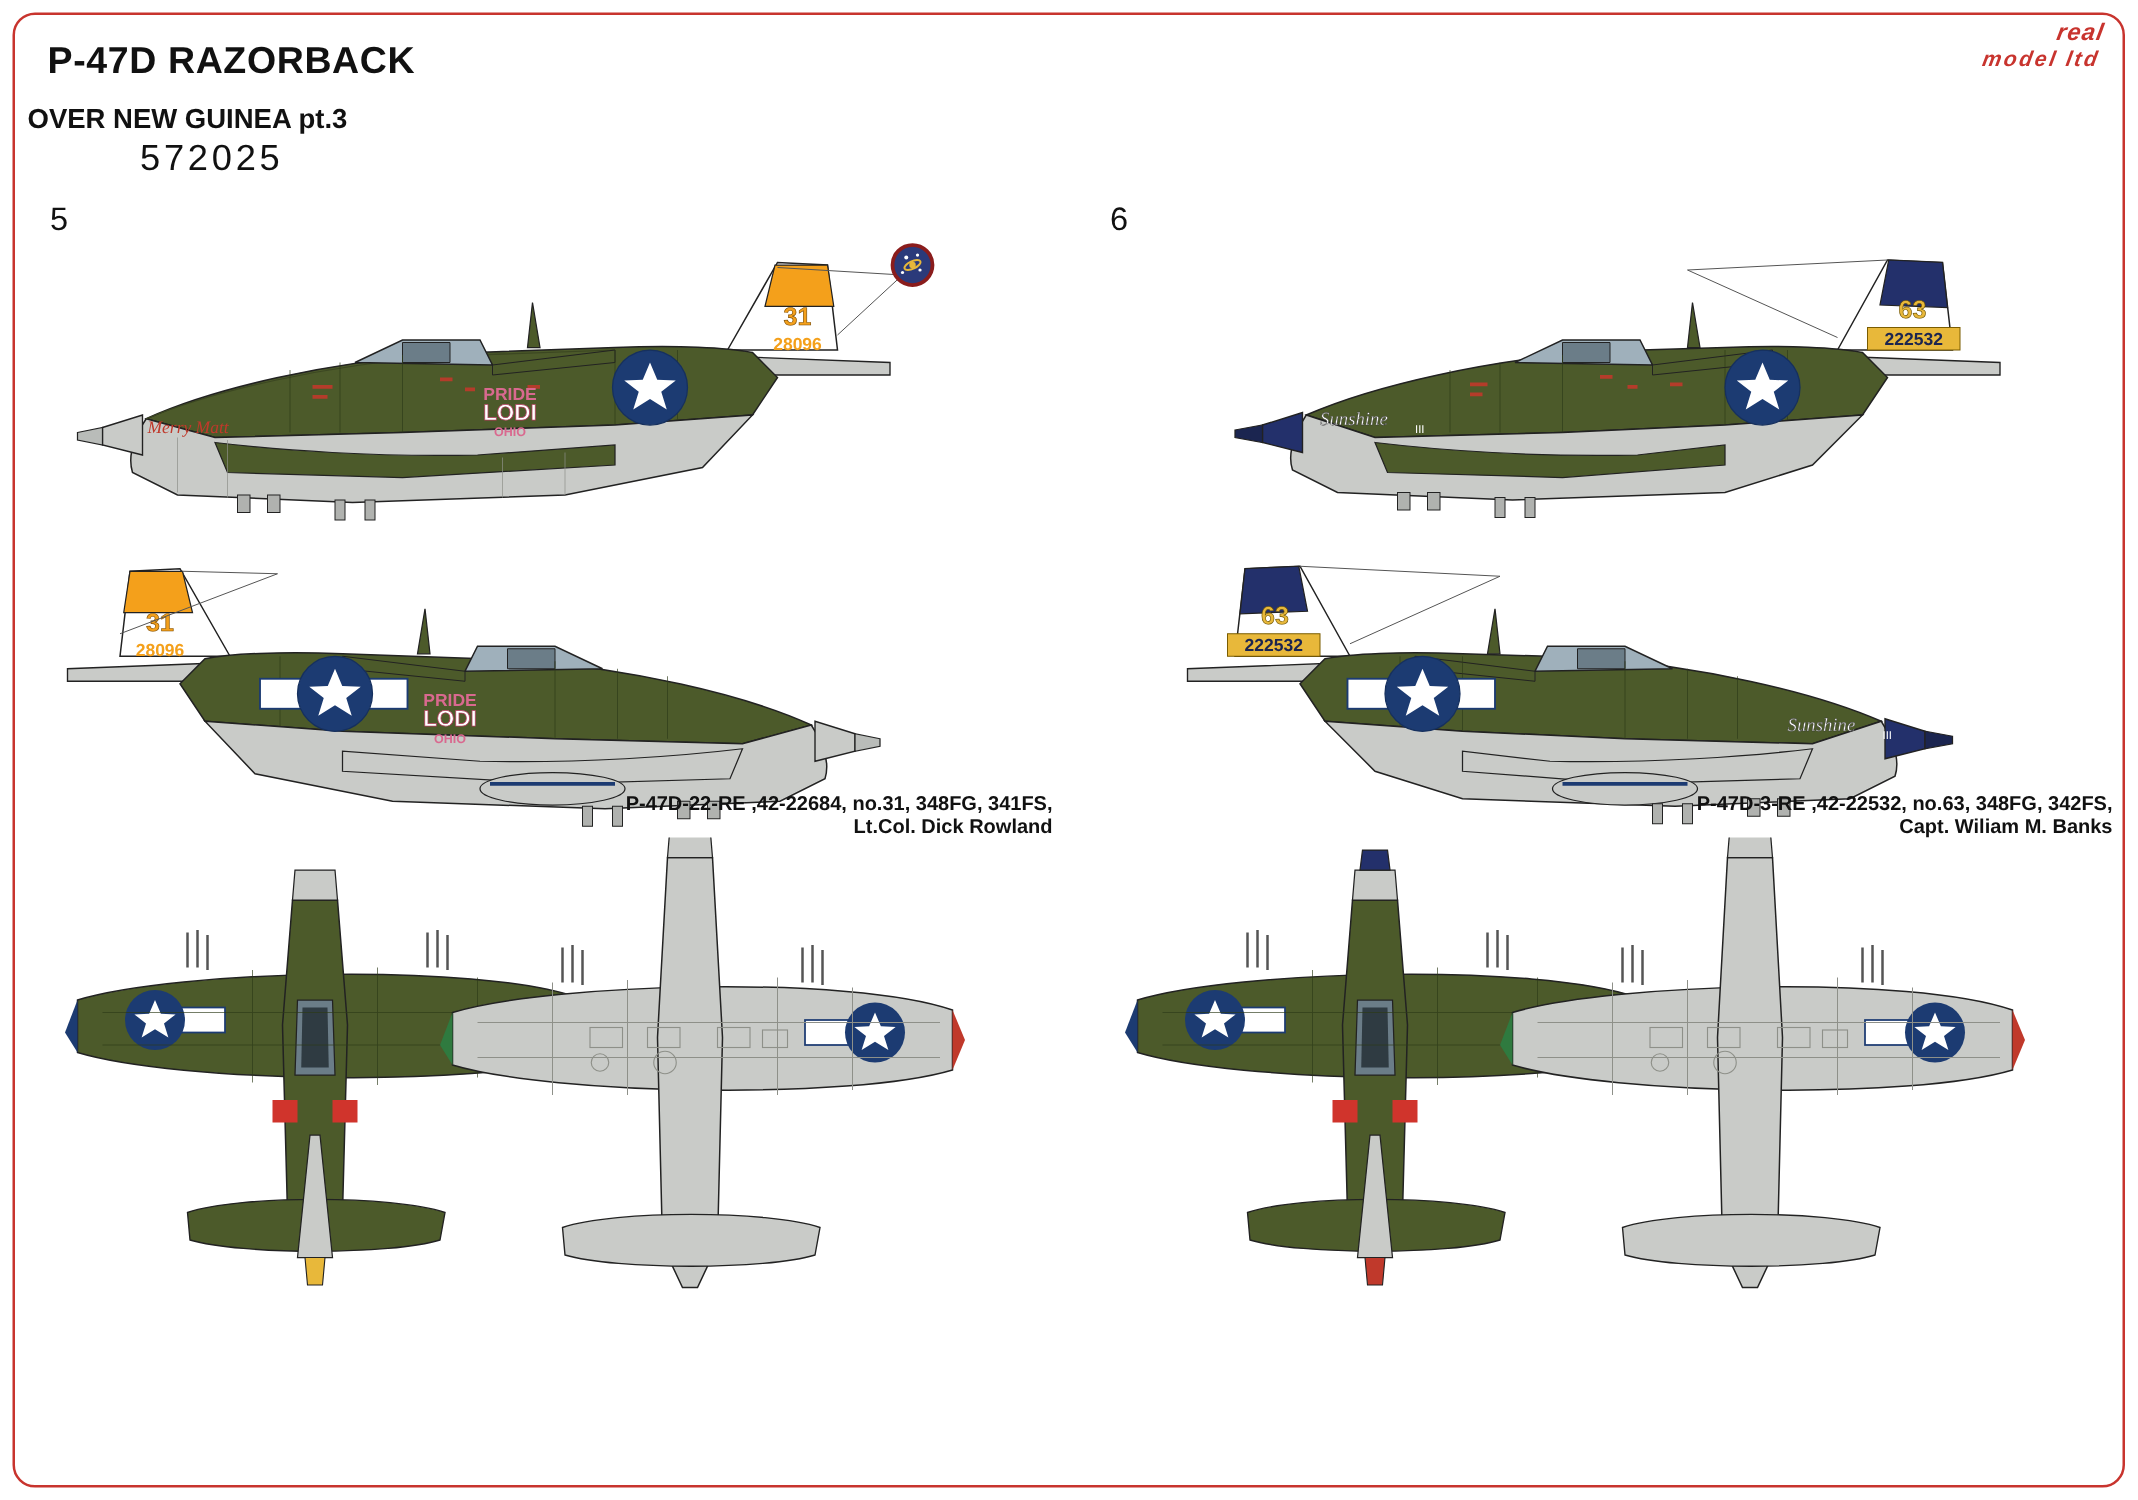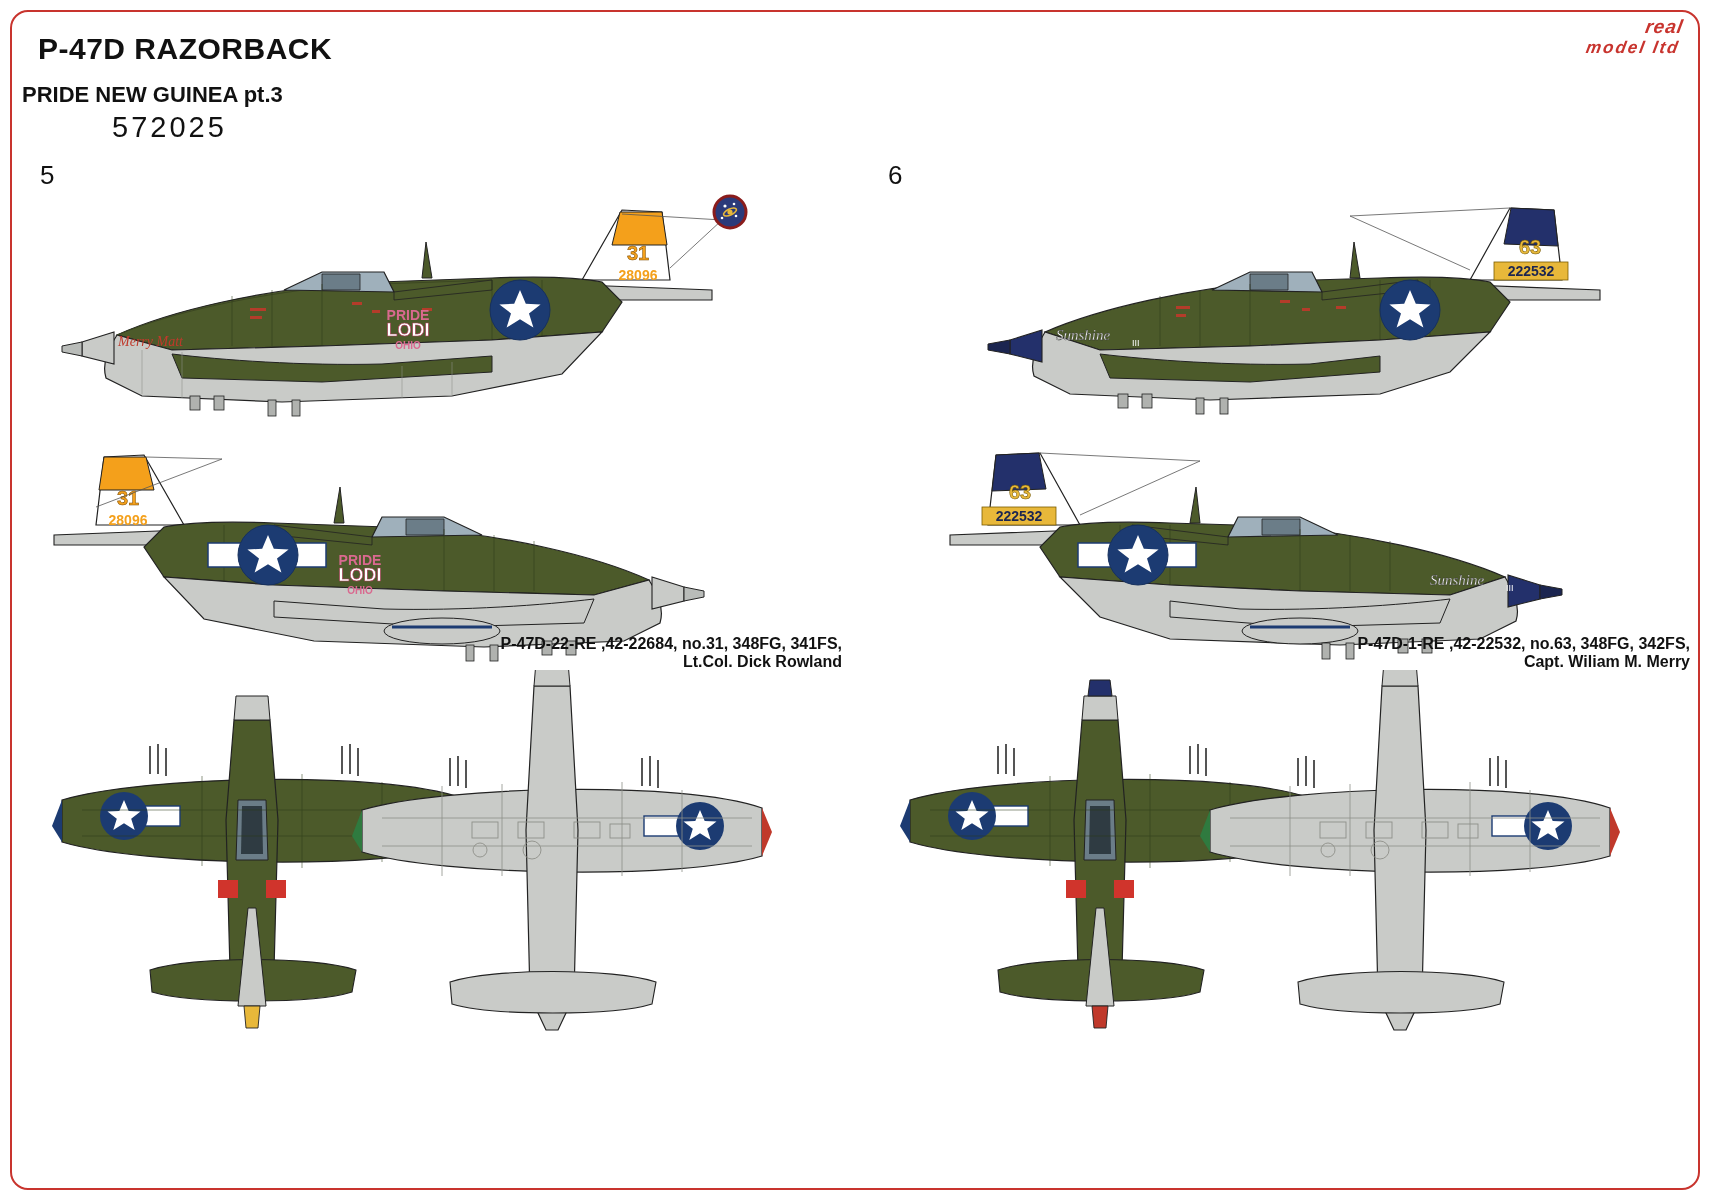--- a/index.html
+++ b/index.html
@@ -23,21 +23,21 @@
   svg{display:block;}
 </style>
 </head>
 <body>
 
 <div class="sheet">
   <div class="frame"></div>
 
   <div class="title">
     <h1>P-47D RAZORBACK</h1>
-    <h2>PRIDE NEW GUINEA pt.3</h2>
+    <h2>OVER NEW GUINEA pt.3</h2>
     <div class="code">572025</div>
   </div>
 
   <div class="brand">
     <div class="b1">real</div>
     <div class="b2">model ltd</div>
   </div>
 
   <div class="panel left">
     <div class="pnum">5</div>
@@ -390,22 +390,22 @@
           <text x="149" y="126" text-anchor="middle" font-size="14" font-weight="bold" fill="#1b2550">222532</text>
         </g>
         <g stroke="#555" stroke-width=".8" fill="none">
           <path d="M210 120 L330 66"></path>
             <path d="M170 58 L330 66"></path>
         </g>
       </g>
     </svg>
 
     <div class="caption" style="top:485px;">
-      <div class="l1">P-47D-1-RE ,42-22532, no.63, 348FG, 342FS,</div>
-      <div class="l2">Capt. Wiliam M. Merry</div>
+      <div class="l1">P-47D-3-RE ,42-22532, no.63, 348FG, 342FS,</div>
+      <div class="l2">Capt. Wiliam M. Banks</div>
     </div>
 
     <svg width="820" height="420" viewBox="0 0 820 420" style="position:absolute;top:520px;left:0;">
       <g>
         <path d="M40 130 C120 106 360 100 440 128 L440 176 C360 200 120 196 40 172 Z" fill="#4c5a2a" stroke="#222" stroke-width="1.2"></path>
         <path d="M212 50 L248 50 L256 150 L252 300 L236 336 L224 336 L208 300 L204 150 Z" fill="#4c5a2a" stroke="#222" stroke-width="1.2"></path>
         <path d="M128 300 C170 286 292 286 334 300 L330 322 C292 334 170 334 130 322 Z" fill="#4c5a2a" stroke="#222" stroke-width="1.1"></path>
         <path d="M226 238 L234 238 L244 336 L216 336 Z" fill="#c9cbc8" stroke="#222" stroke-width="1"></path>
         <path d="M222 336 L238 336 L236 358 L224 358 Z" fill="#c0392b" stroke="#222" stroke-width=".9"></path>
         <path d="M216 130 L244 130 L246 190 L214 190 Z" fill="#6b7d88" stroke="#222" stroke-width="1"></path>

